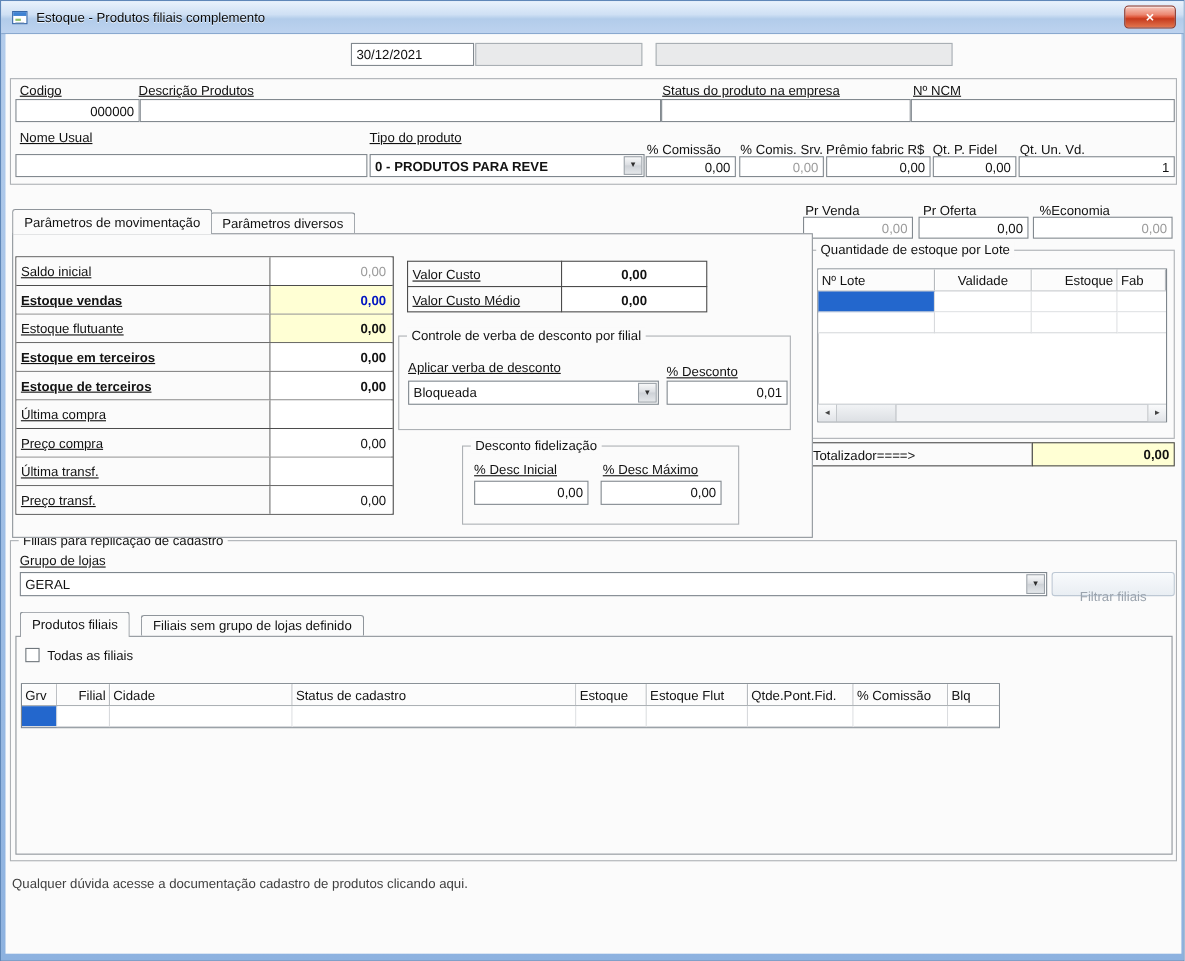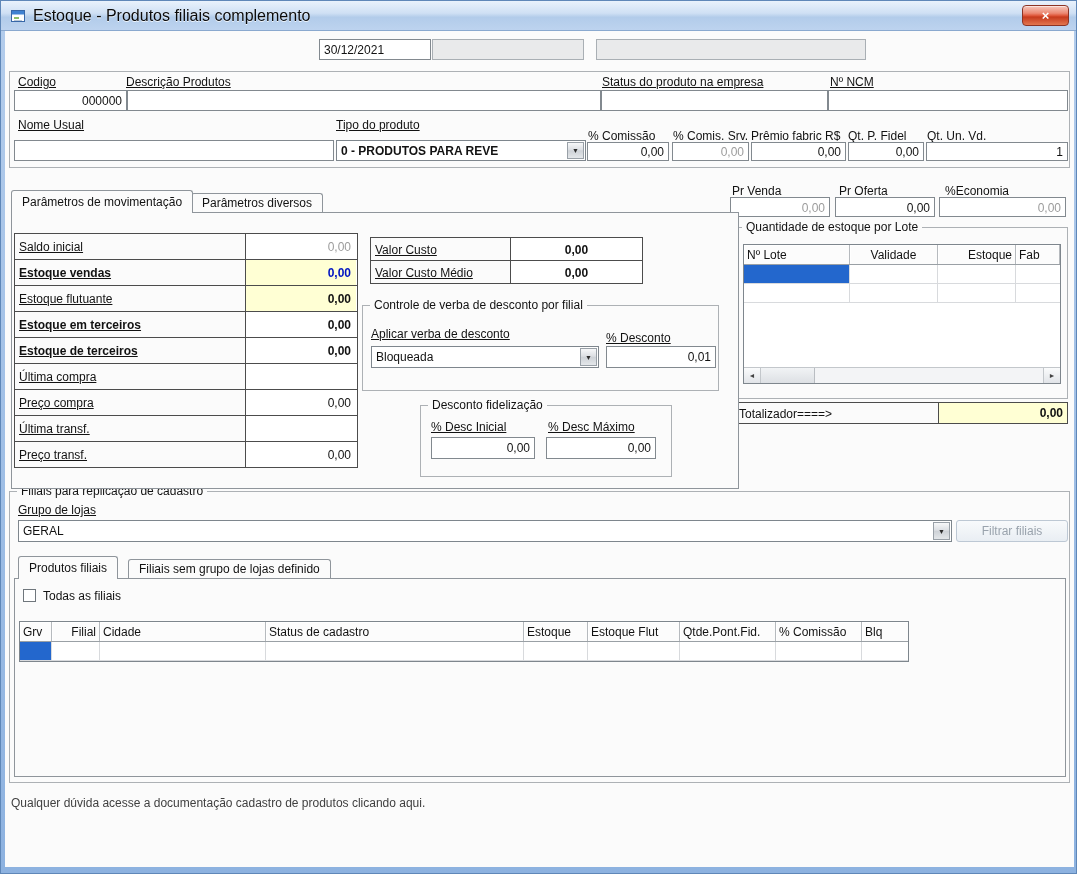--- a/index.html
+++ b/index.html
@@ -1,20 +1,20 @@
 <!DOCTYPE html>
 <html><head>
 <meta charset="utf-8">
 <style>
   *{margin:0;padding:0;box-sizing:border-box}
   html,body{background:#e9f0f8}
   body{font-family:"Liberation Sans","DejaVu Sans",sans-serif;font-size:12px;color:#121212}
   .win{position:relative;width:1077px;height:874px;background:linear-gradient(180deg,#b4cdec,#8db2e0);overflow:hidden;border:1px solid #5f87b8}
   .titlebar{position:absolute;left:0;top:0;width:1077px;height:30px;background:linear-gradient(180deg,#e9f2fc 0%,#cfe0f4 42%,#b2ccea 56%,#bdd3ef 100%);border-bottom:1px solid #8aa9cf;display:flex;align-items:center;gap:7px;padding:0 9px}
-  .title{font-size:16px;color:#0a0a0a;text-shadow:0 1px 0 rgba(255,255,255,.75);white-space:nowrap}
+  .title{font-size:12px;color:#0a0a0a;text-shadow:0 1px 0 rgba(255,255,255,.75);white-space:nowrap}
   .closebtn{position:absolute;top:4px;right:9px;width:47px;height:21px;border-radius:4px;border:1px solid #8c3425;background:linear-gradient(180deg,#f6c9be 0%,#ec8872 38%,#dd5235 52%,#c63a1d 58%,#e2764f 100%);color:#fff;font-weight:bold;font-size:13px;line-height:19px;text-align:center;box-shadow:inset 0 1px 0 rgba(255,255,255,.55);cursor:default}
   .body{position:absolute;left:4px;top:30px;width:1069px;height:836px;background:#fbfbfb}
   .lb{position:absolute;white-space:nowrap;line-height:13px}
   .u{text-decoration:underline}
   .b{font-weight:bold}
   .inp{position:absolute;background:#fff;border:1px solid #82898f;padding:3px 4px 0;overflow:hidden;white-space:nowrap}
   .inp.h19{padding-top:2px}
   .inp.r{text-align:right}
   .inp.c{text-align:left}
   .inp.gray{color:#9c9c9c}
@@ -22,21 +22,21 @@
   .inp.cream{background:#ffffd4}
   .gbox{position:absolute;border:1px solid #adb1b5}
   .legend{position:absolute;top:-8px;left:7px;background:#fbfbfb;padding:0 4px;white-space:nowrap;line-height:14px}
   .tab{position:absolute;background:#fbfbfb;border:1px solid #8f959b;border-bottom:none;border-radius:3px 3px 0 0;padding:0 10px;white-space:nowrap}
   .tab.sel{line-height:22px;height:23px;z-index:3}
   .tab.uns{line-height:18px;height:19px;z-index:1}
   .tabpanel{position:absolute;background:#fbfbfb;border:1px solid #8f959b;z-index:2}
   .combo{position:absolute;background:#fff;border:1px solid #7e868d}
   .combo .ct{position:absolute;left:4px;right:20px;top:3px;overflow:hidden;white-space:nowrap}
   .combo .cb{position:absolute;top:1px;right:1px;bottom:1px;width:17px;background:linear-gradient(180deg,#f7f8f9,#dcdfe3 45%,#ced2d7 52%,#e4e7ea);border:1px solid #99a0a7;color:#2c2c2c;font-size:7px;display:flex;align-items:center;justify-content:center}
-  .btn{position:absolute;border:1px solid #bdc8d4;background:linear-gradient(#f8fafc,#e9eef3);border-radius:3px;text-align:center;color:#9aa3ad;padding-top:3px;white-space:nowrap}
+  .btn{position:absolute;border:1px solid #bdc8d4;background:linear-gradient(#f8fafc,#e9eef3);border-radius:3px;text-align:center;color:#9aa3ad;padding-top:14px;white-space:nowrap}
   .pgrid{position:absolute;border:1px solid #4c4c4c;background:#fff}
   .prow{display:flex;height:26px;border-bottom:1px solid #4c4c4c}
   .prow:last-child{border-bottom:none;height:25px}
   .pl{width:231px;border-right:1px solid #4c4c4c;background:#fbfbfb;padding:6px 4px 0;white-space:nowrap;overflow:hidden}
   .pv{width:110px;text-align:right;padding:6px 5px 0 0;background:#fff}
   .pv.gray{color:#9c9c9c}
   .pv.cream{background:#ffffd4}
   .pv.bluetxt{color:#0014c2}
   .vc{position:absolute;border:1px solid #4c4c4c;background:#fbfbfb;padding:5px 4px 0;white-space:nowrap}
   .vcv{position:absolute;border:1px solid #4c4c4c;background:#fff;font-weight:bold;text-align:center;padding:5px 0 0}

